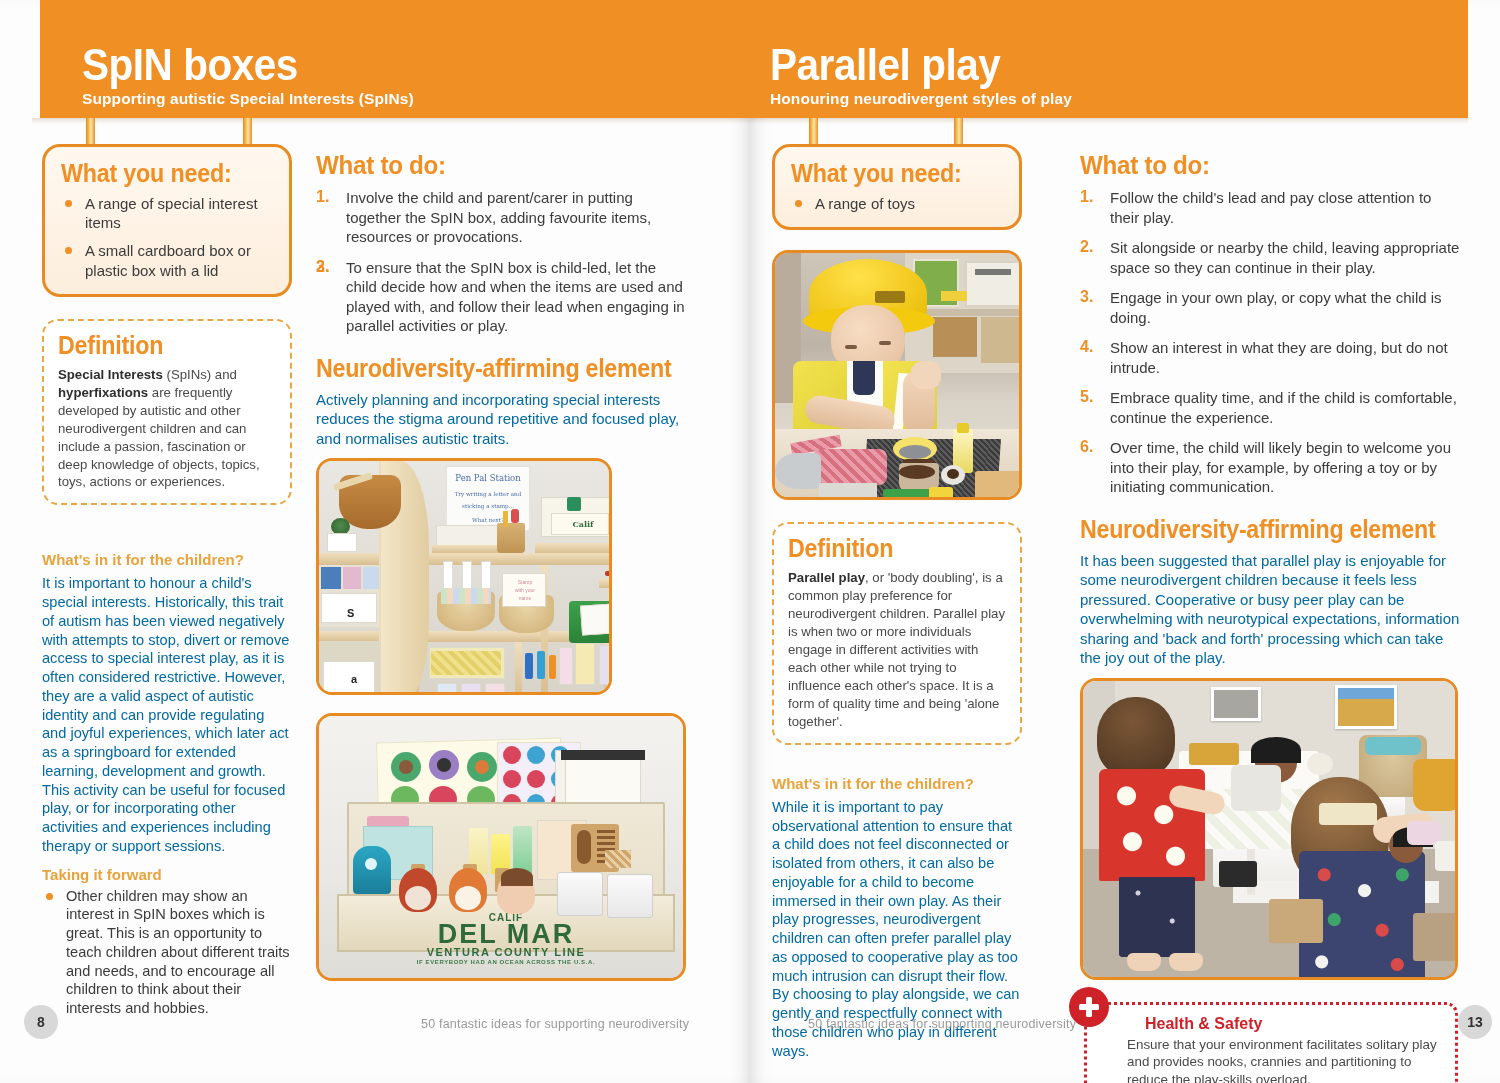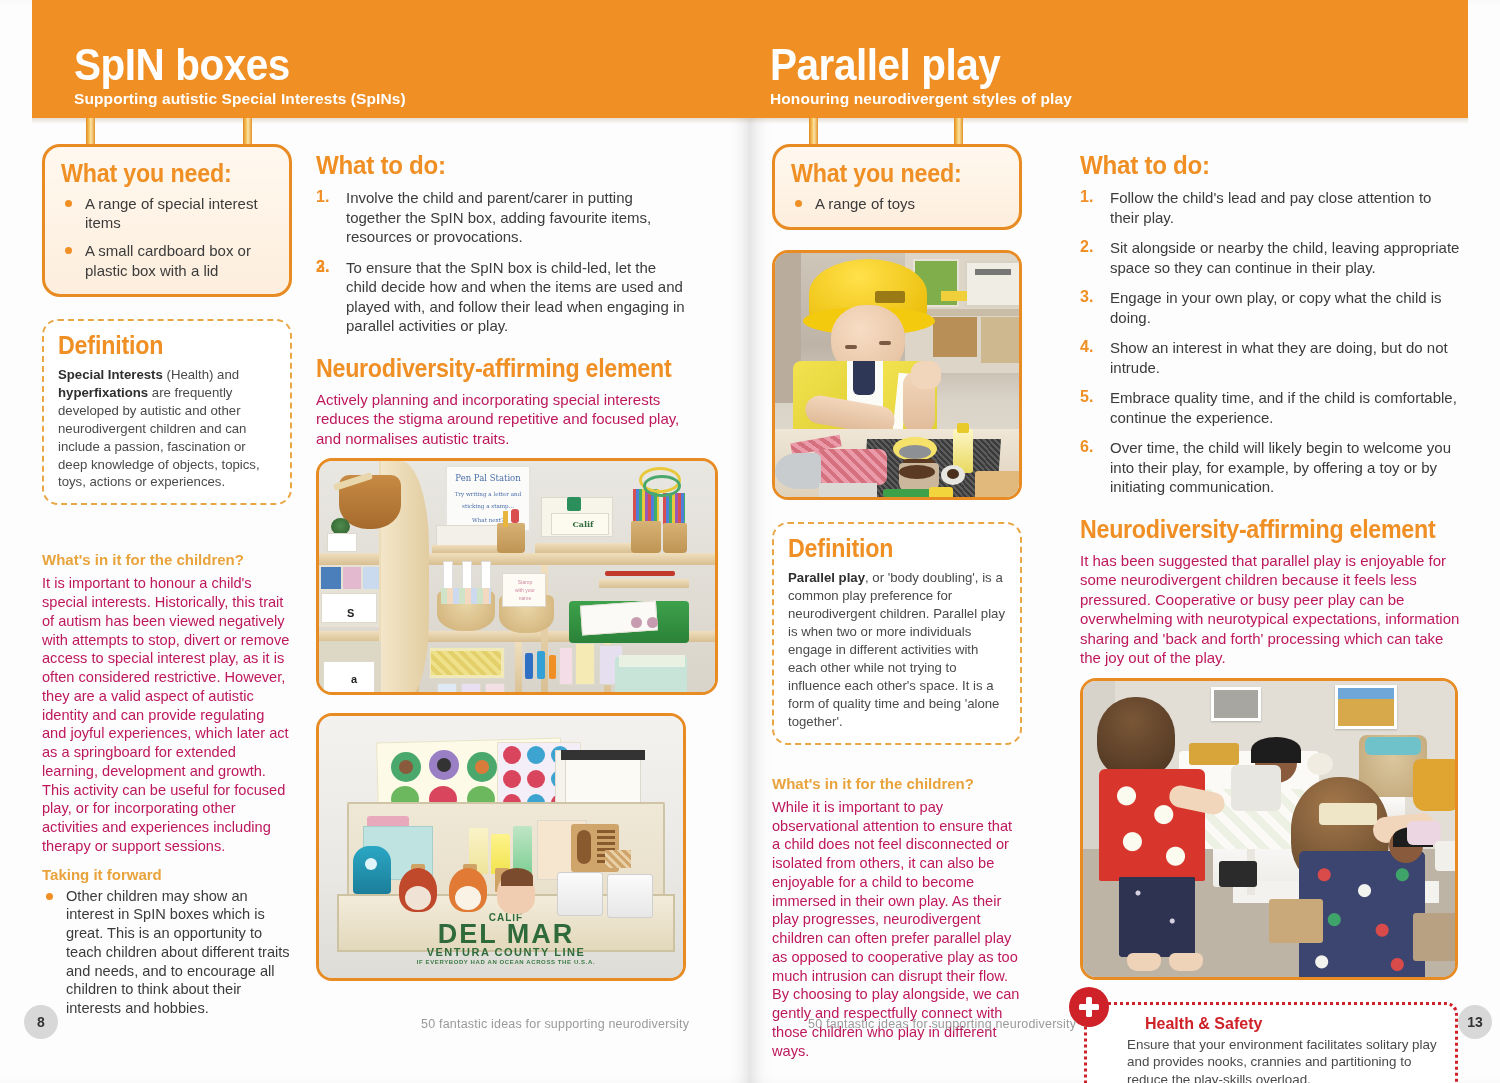--- a/index.html
+++ b/index.html
@@ -13,21 +13,21 @@
   .spread { position:relative; width:1500px; height:1083px; display:flex; background:#fff; }
   .page { position:relative; width:750px; height:1083px; background:#fdfdfd; overflow:hidden; }
   .page.left { box-shadow: inset -14px 0 22px -16px rgba(0,0,0,0.22); }
   .page.right { box-shadow: inset 14px 0 22px -16px rgba(0,0,0,0.22); }
 
   
   .header {
     position:absolute; top:0; left:0; right:0; height:118px;
     background:#ef8f24;
   }
-  .page.left .header { left:32px; }
+  .page.left .header { left:40px; }
   .page.right .header { right:32px; }
   .header .hdr-inner { position:absolute; left:42px; right:20px; bottom:10px; }
   .page.right .header .hdr-inner { left:20px; }
   .hdr-title {
     color:#ffffff; font-size:44px; line-height:0.96; font-weight:bold;
     letter-spacing:-0.5px; font-family:"Liberation Sans Narrow","Liberation Sans",sans-serif;
     transform:scaleX(0.92); transform-origin:left bottom;
     margin:0 0 4px 0; white-space:nowrap;
   }
   .hdr-sub {
@@ -86,21 +86,21 @@
   
   h2.sect {
     color:#ef8f24; font-size:26px; font-weight:bold; margin:0 0 7px 0;
     font-family:"Liberation Sans Narrow","Liberation Sans",sans-serif;
     transform:scaleX(0.93); transform-origin:left center; letter-spacing:-0.3px;
     white-space:nowrap;
   }
   h3.minor {
     color:#e8a33c; font-size:15px; font-weight:bold; margin:0 0 4px 0;
   }
-  p.body { margin:6px 0 10px 0; font-size:15px; line-height:1.3; color:#be185d; }
+  p.body { margin:6px 0 10px 0; font-size:15px; line-height:1.3; color:#0369a1; }
   p.body.tight { font-size:14.6px; line-height:1.285; }
 
   
   ol.steps { list-style:none; margin:0; padding:0; }
   ol.steps li {
     position:relative; padding-left:30px; margin-bottom:11px;
     font-size:15px; line-height:1.3; color:#3b3b3b;
   }
   ol.steps li:last-child { margin-bottom:0; }
   ol.steps li .num {
@@ -227,21 +227,21 @@
       <div class="needbox">
         <div class="box-title">What you need:</div>
         <ul class="bullets">
           <li>A range of special interest items</li>
           <li>A small cardboard box or plastic box with a lid</li>
         </ul>
       </div>
 
       <div class="defbox" style="margin-top:22px;">
         <div class="box-title">Definition</div>
-        <p><b>Special Interests</b><span> (Health) and </span><b>hyperfixations</b><span> are frequently developed by autistic and other neurodivergent children and can include a passion, fascination or deep knowledge of objects, topics, toys, actions or experiences.</span></p>
+        <p><b>Special Interests</b><span> (SpINs) and </span><b>hyperfixations</b><span> are frequently developed by autistic and other neurodivergent children and can include a passion, fascination or deep knowledge of objects, topics, toys, actions or experiences.</span></p>
       </div>
 
       <div style="margin-top:46px;">
         <h3 class="minor">What's in it for the children?</h3>
         <p class="body tight">It is important to honour a child's special interests. Historically, this trait of autism has been viewed negatively with attempts to stop, divert or remove access to special interest play, as it is often considered restrictive. However, they are a valid aspect of autistic identity and can provide regulating and joyful experiences, which later act as a springboard for extended learning, development and growth. This activity can be useful for focused play, or for incorporating other activities and experiences including therapy or support sessions.</p>
       </div>
 
       <div style="margin-top:8px;">
         <h3 class="minor">Taking it forward</h3>
         <ul class="bullets">
@@ -255,21 +255,21 @@
       <h2 class="sect">What to do:</h2>
       <ol class="steps">
         <li><span class="num">1.</span><span>Involve the child and parent/carer in putting together the SpIN box, adding favourite items, resources or provocations.</span></li>
         <li><span class="num">2.</span></li>
         <li><span class="num">3.</span><span>To ensure that the SpIN box is child-led, let the child decide how and when the items are used and played with, and follow their lead when engaging in parallel activities or play.</span></li>
       </ol>
 
       <h2 class="sect" style="margin-top:18px; font-size:25px;">Neurodiversity-affirming element</h2>
       <p class="body">Actively planning and incorporating special interests reduces the stigma around repetitive and focused play, and normalises autistic traits.</p>
 
-      <div class="photo" style="margin-top:10px; width:402px; height:237px;">
+      <div class="photo" style="margin-top:10px; width:296px; height:237px;">
         <div class="inner sc-shelf">
 
           <div class="shelfboard" style="left:0; top:92px; width:100%; height:12px;"></div>
           <div class="shelfboard" style="left:0; top:170px; width:100%; height:11px;"></div>
           <div class="shelfboard" style="left:60px; top:0; width:8px; height:237px; background:linear-gradient(to right,#eedfbd,#dcc697);"></div>
           <div class="shelfboard" style="left:222px; top:104px; width:7px; height:133px;"></div>
           <div class="shelfboard" style="left:93px; top:181px; width:7px; height:56px;"></div>
           <div class="shelfboard" style="left:196px; top:181px; width:7px; height:56px;"></div>
           <div class="shelfboard" style="left:285px; top:181px; width:7px; height:56px;"></div>
 

